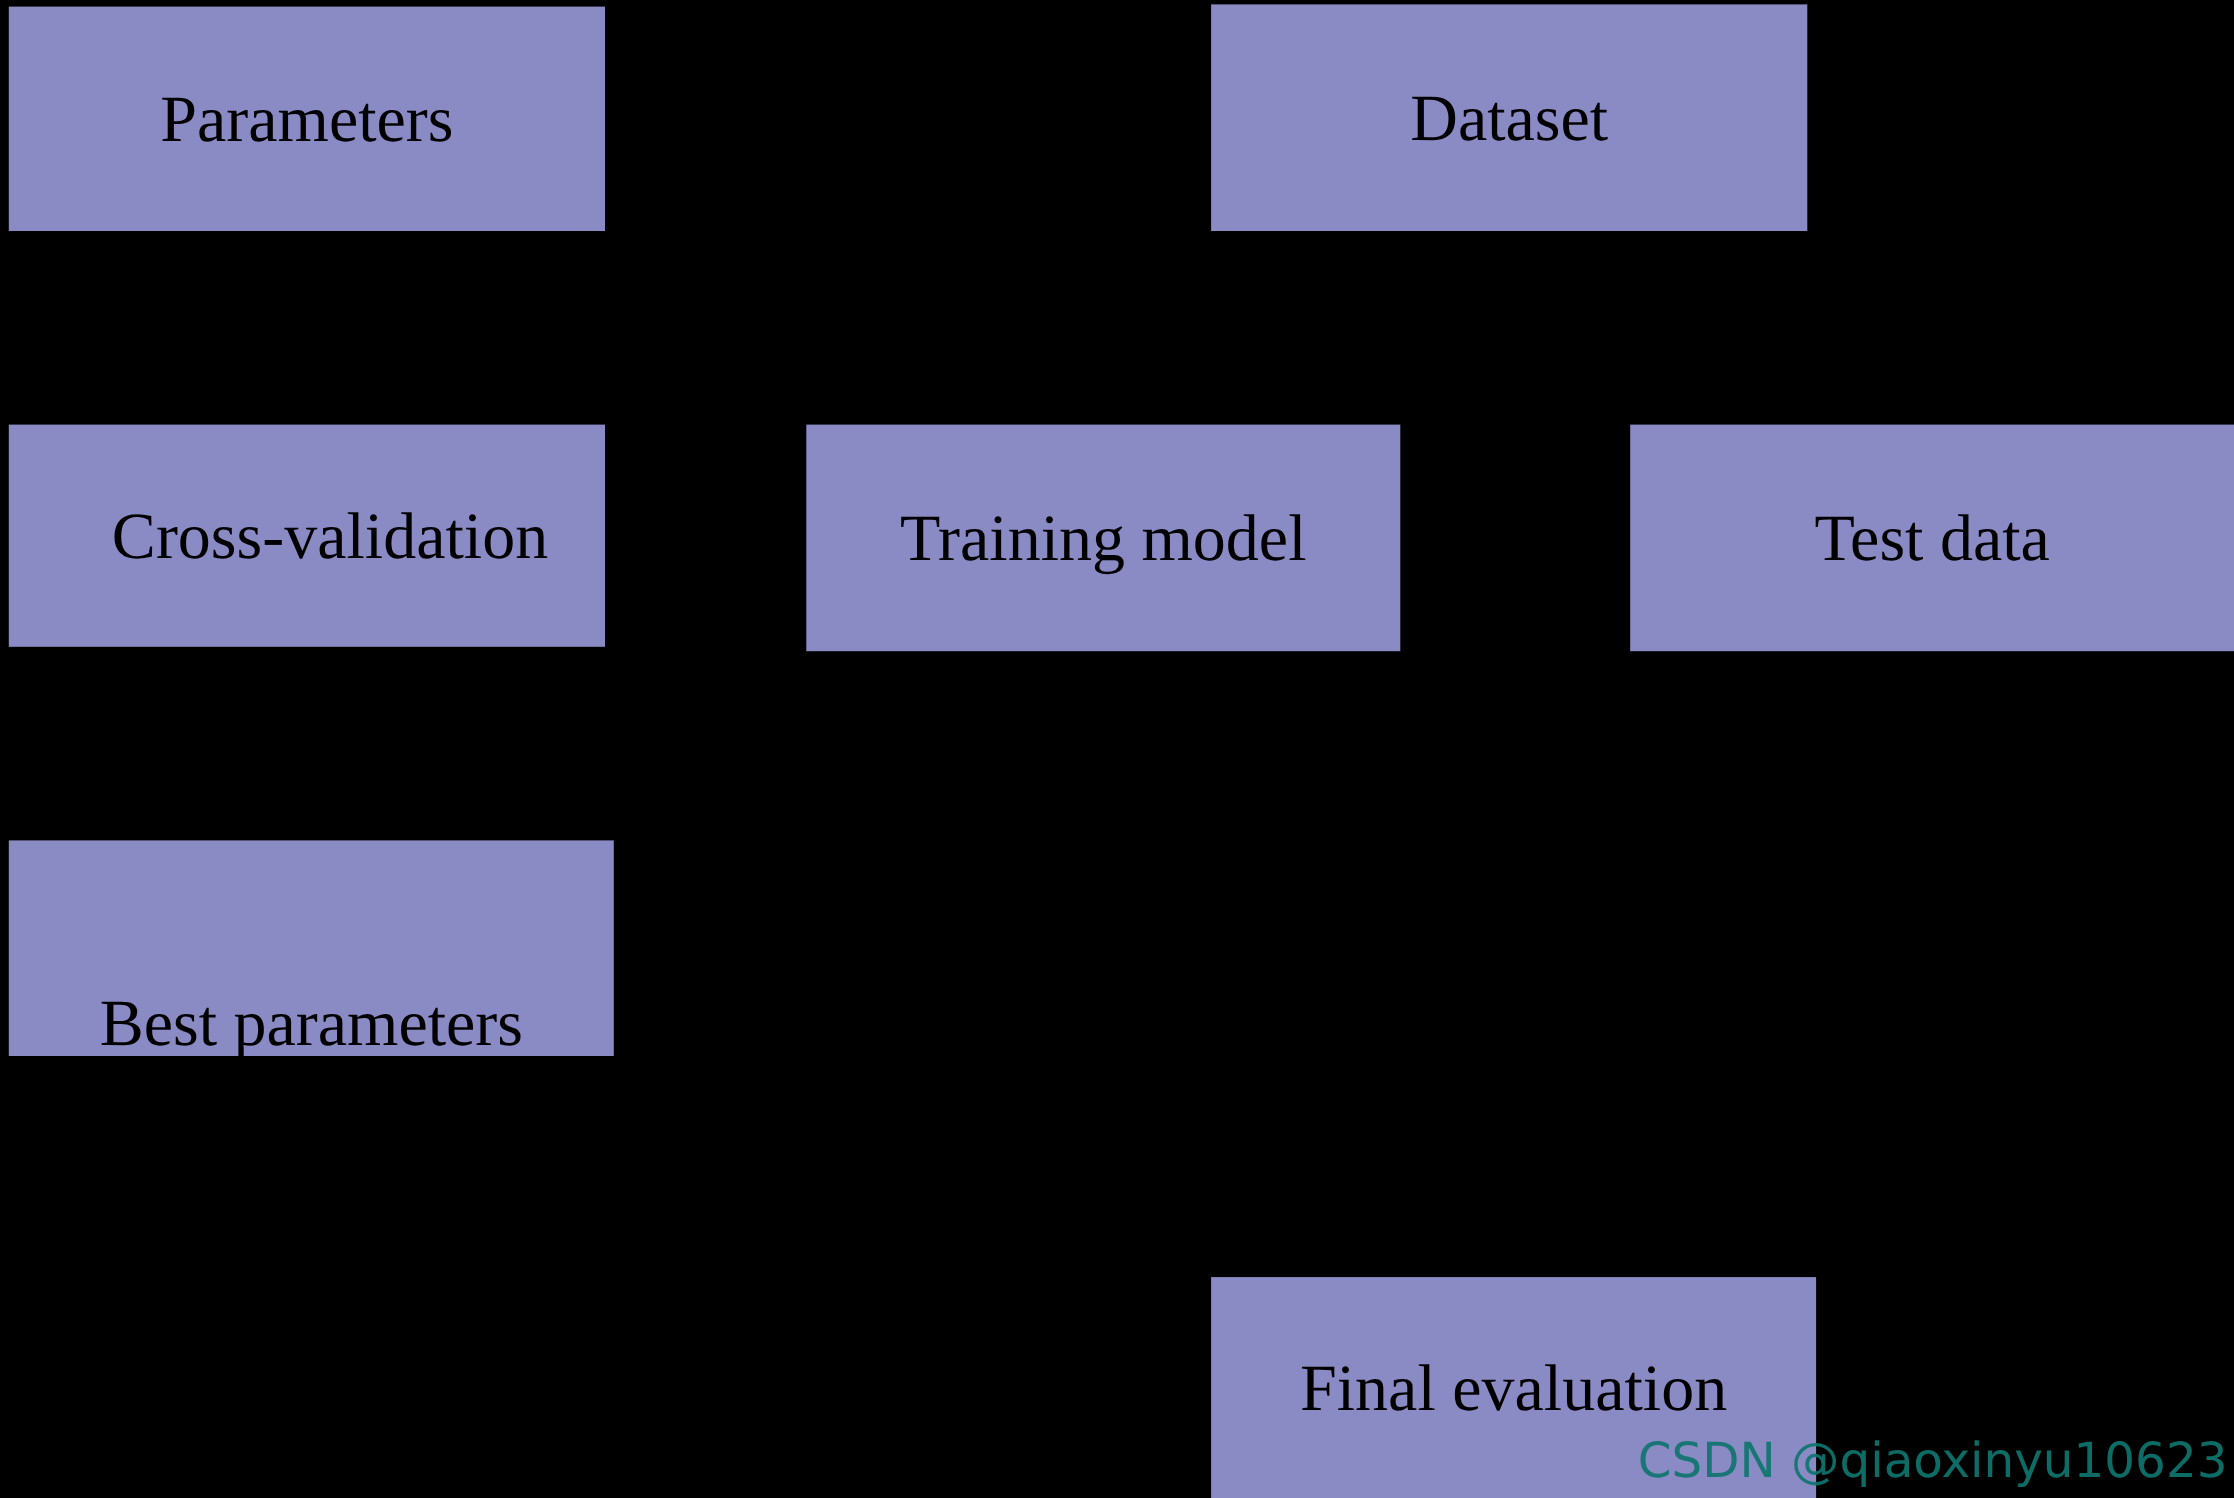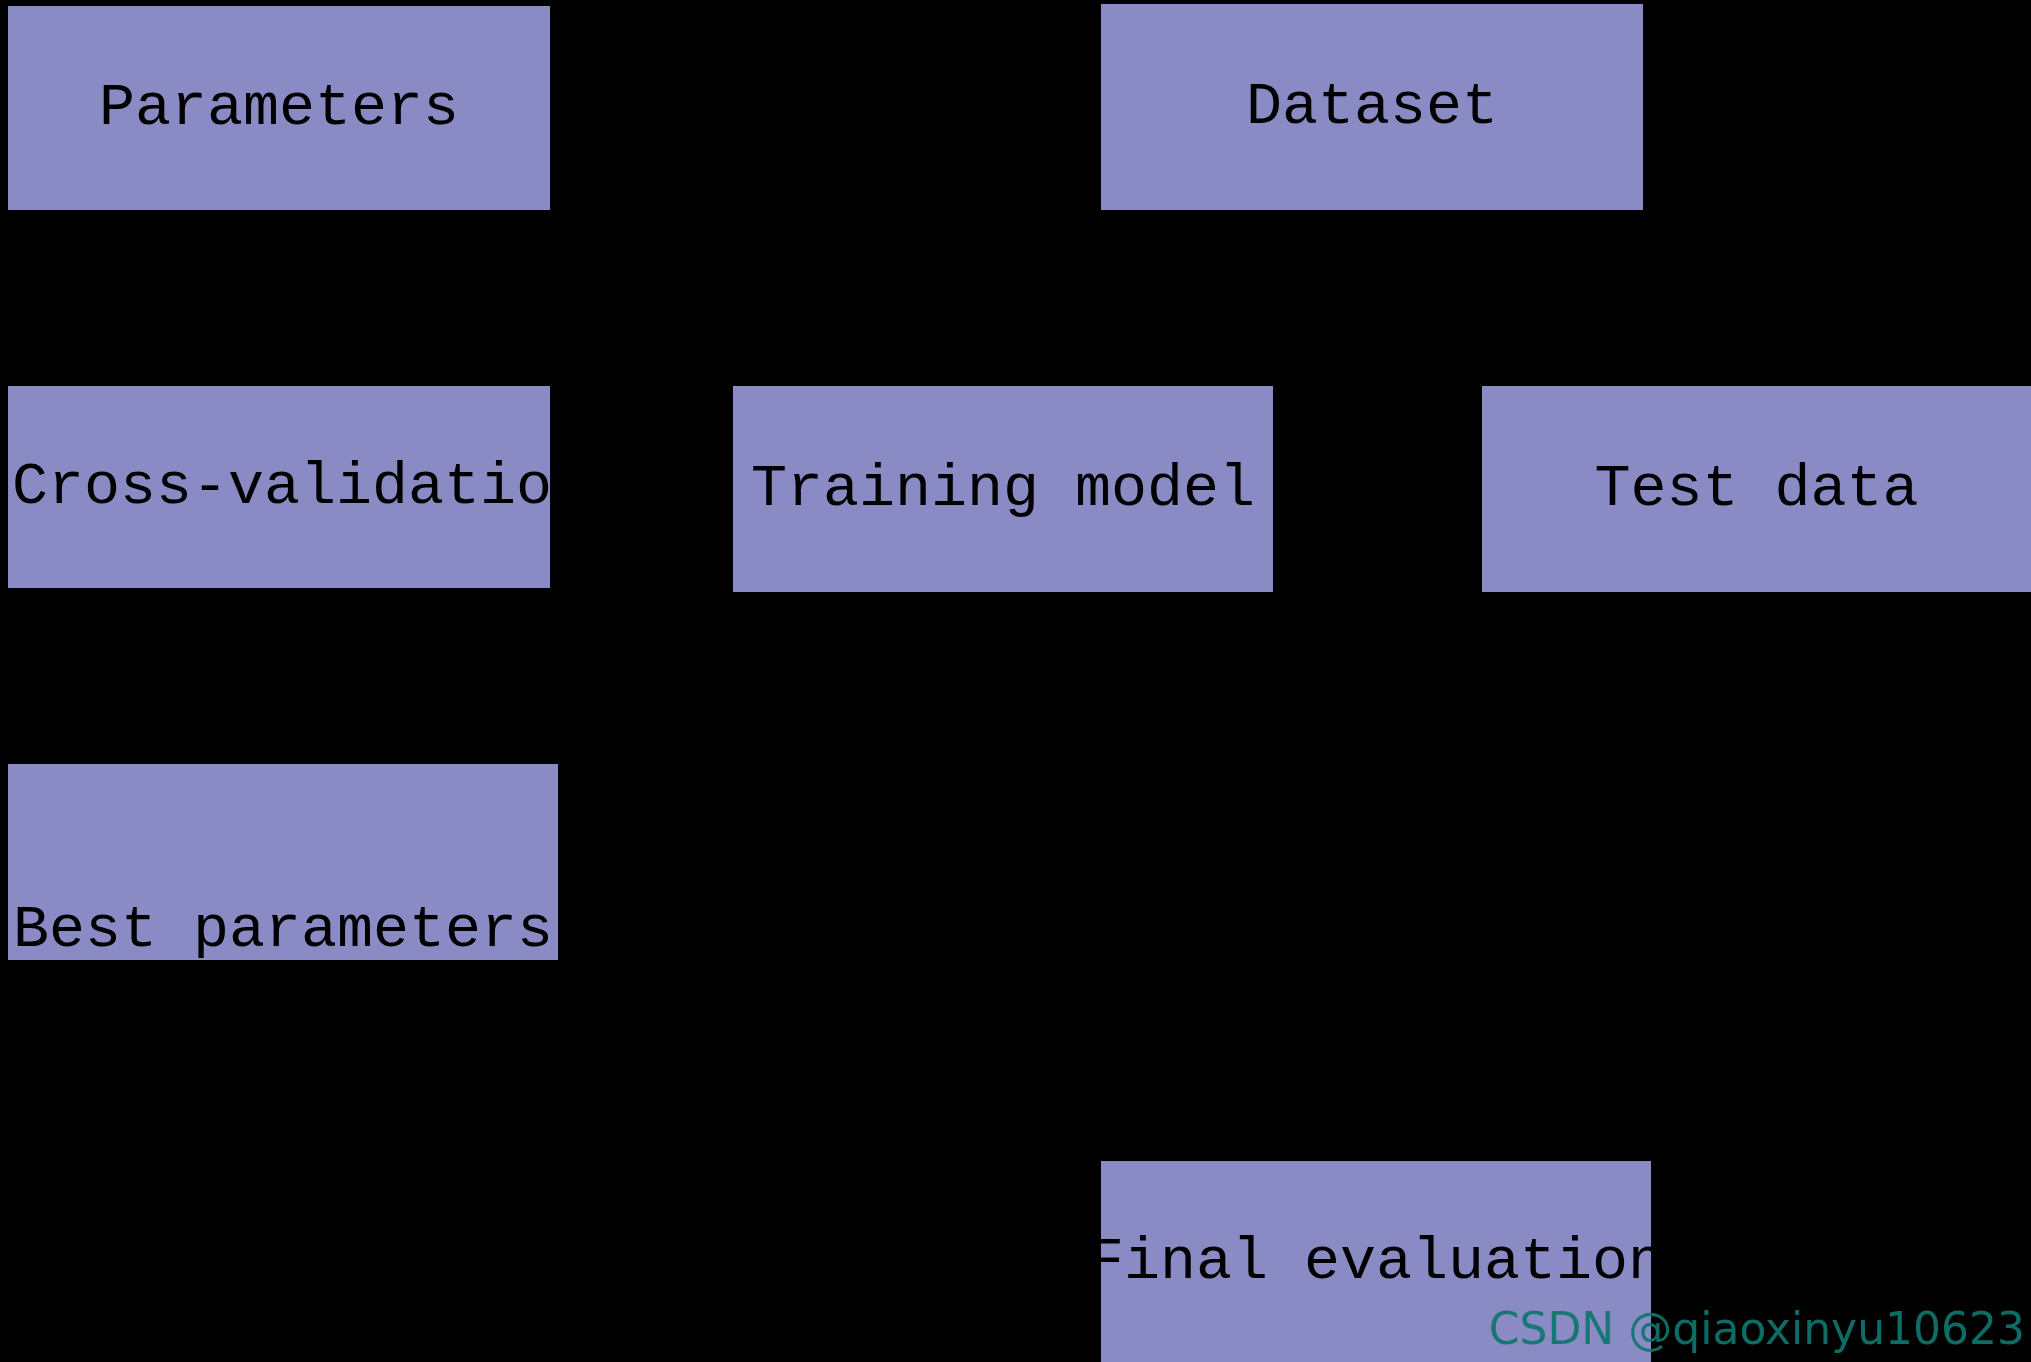--- a/index.html
+++ b/index.html
@@ -23,21 +23,21 @@
     background: #000000;
   }
   .node {
     position: absolute;
     box-sizing: border-box;
     background: #8a8ac4;
     display: flex;
     align-items: center;
     justify-content: center;
     color: #000000;
-    font-family: Liberation Mono, monospace;
+    font-family: Liberation Serif, serif;
     font-weight: 400;
     line-height: 1;
     white-space: nowrap;
     letter-spacing: 0px;
   }
   .node-label {
     font-size: 60px;
     color: #000000;
   }
   

